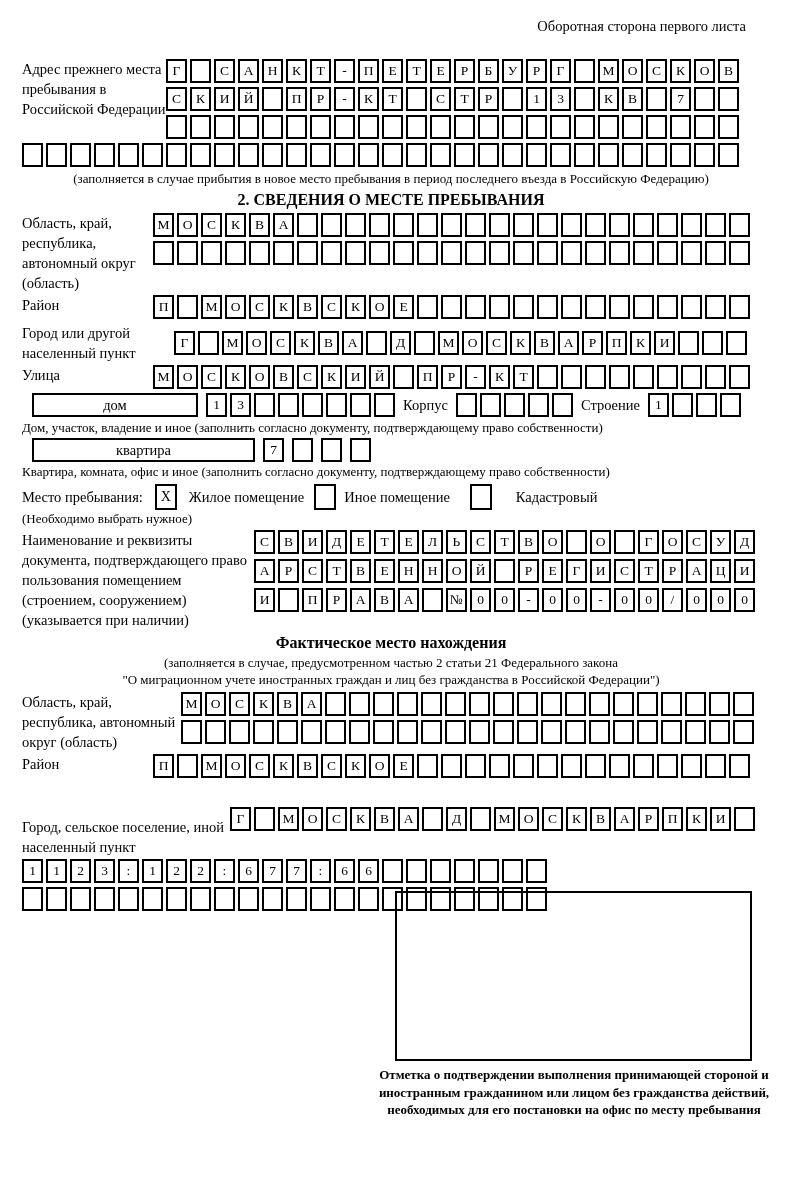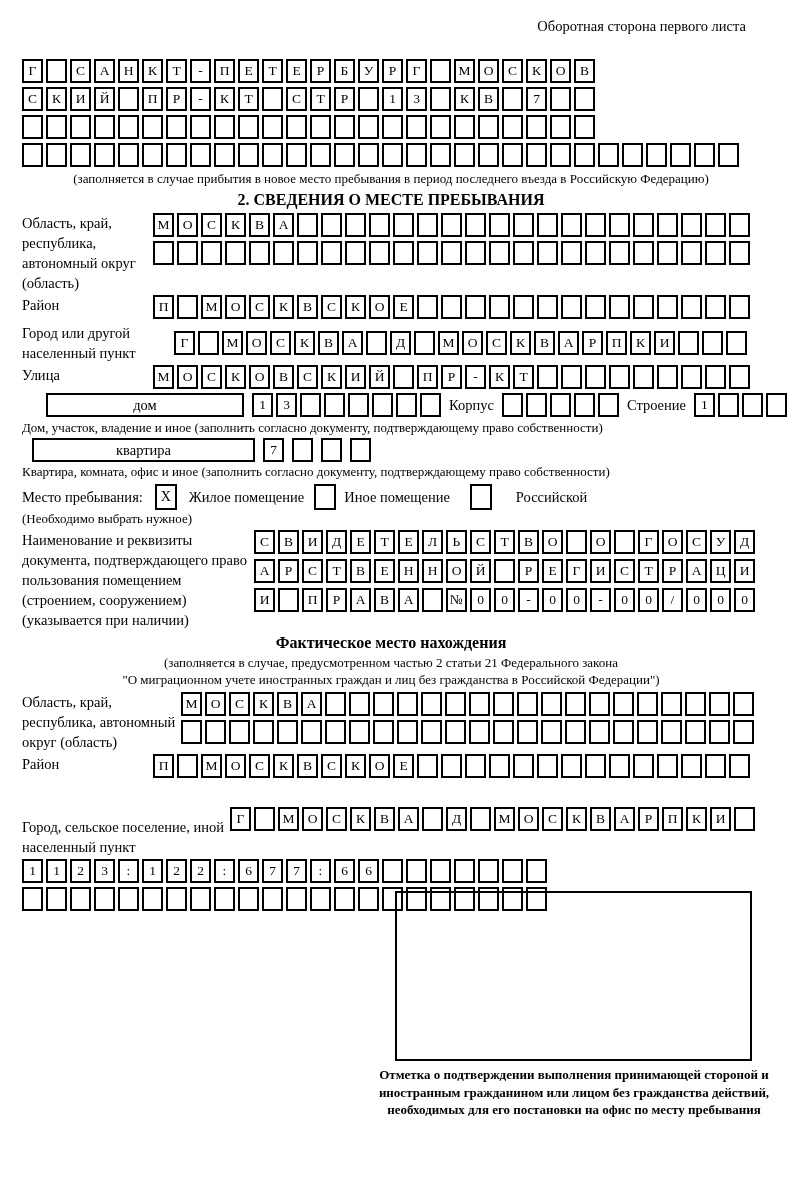--- a/index.html
+++ b/index.html
@@ -32,35 +32,36 @@
   }
   .note { font-size: 13px; }
   .center { text-align: center; }
   .title { font-weight: bold; font-size: 16px; text-align: center; }
   .w144 { width: 144px; } .w131 { width: 131px; } .w152 { width: 152px; }
   .w232 { width: 232px; font-family: Liberation Serif, serif; } .w159 { width: 159px; } .w208 { width: 208px; margin-top: 36px; }
   .ml8 { margin-left: 8px; } .ml10 { margin-left: 10px; } .ml12 { margin-left: 12px; }
   .ml20 { margin-left: 20px; } .ml24 { margin-left: 24px; }
   .mt1 { margin-top: 1px; } .mt2 { margin-top: 2px; } .mt3 { margin-top: 3px; }
   .mt4 { margin-top: 4px; } .mt24 { margin-top: 24px; }
-  .domlong { width: 198px; margin-left: 24px; }
+  .domlong { width: 166px; margin-left: 10px; }
   .kvlong { width: 223px; margin-left: 10px; }
   .choose { }
   .stamp { width: 357px; height: 170px; border: 2px solid #000; margin-left: 373px; margin-top: -20px; }
   .stampnote { width: 410px; margin-left: 347px; margin-top: 5px; text-align: center;
                font-size: 13px; font-weight: bold; line-height: 1.35; }
 </style>
 </head>
 <body>
 
 <div class="page">
 
   <div class="hdr">Оборотная сторона первого листа</div>
 
   <div class="flexrow mt24">
+    <div class="lbl w144">Адрес прежнего места пребывания в Российской Федерации</div>
     <div class="col">
       <div class="boxrow">
           <span class="cb">Г</span>
           <span class="cb"></span>
           <span class="cb">С</span>
           <span class="cb">А</span>
           <span class="cb">Н</span>
           <span class="cb">К</span>
           <span class="cb">Т</span>
           <span class="cb">-</span>
@@ -364,21 +365,21 @@
   </div>
   <div class="note mt2">Квартира, комната, офис и иное (заполнить согласно документу, подтверждающему право собственности)</div>
 
   <div class="flexrow vcenter mt4">
     <span class="inl">Место пребывания:</span>
     <span class="chk ml12">X</span>
     <span class="inl ml12">Жилое помещение</span>
     <span class="chk ml10"></span>
     <span class="inl ml8">Иное помещение</span>
     <span class="chk ml20"></span>
-    <span class="inl ml24">Российской</span>
+    <span class="inl ml24">Кадастровый</span>
   </div>
   <div class="note choose mt1">(Необходимо выбрать нужное)</div>
 
   <div class="flexrow mt3">
     <div class="lbl w232">Наименование и реквизиты документа, подтверждающего право пользования помещением (строением, сооружением) (указывается при наличии)</div>
     <div class="col" style="gap:5px">
       <div class="boxrow">
           <span class="cb">С</span>
           <span class="cb">В</span>
           <span class="cb">И</span>

